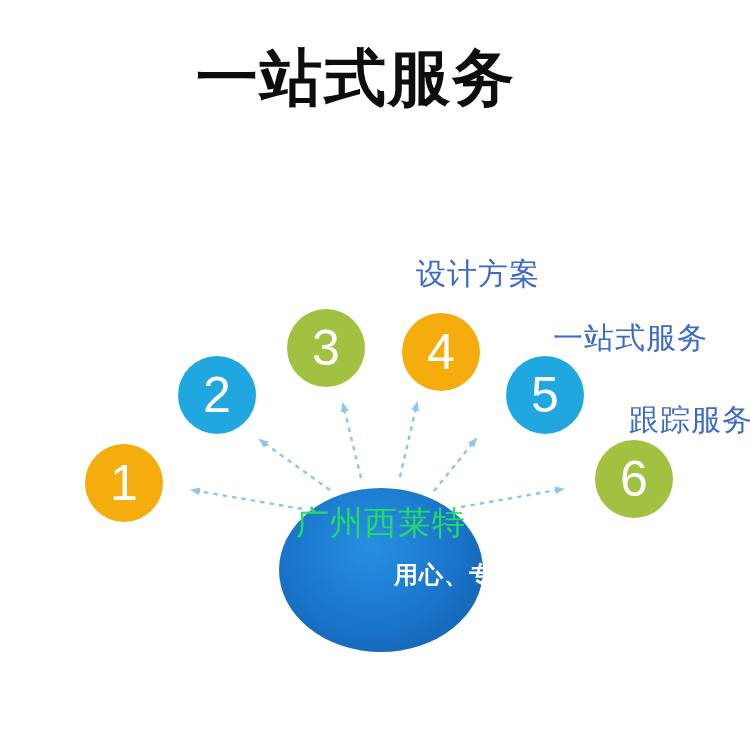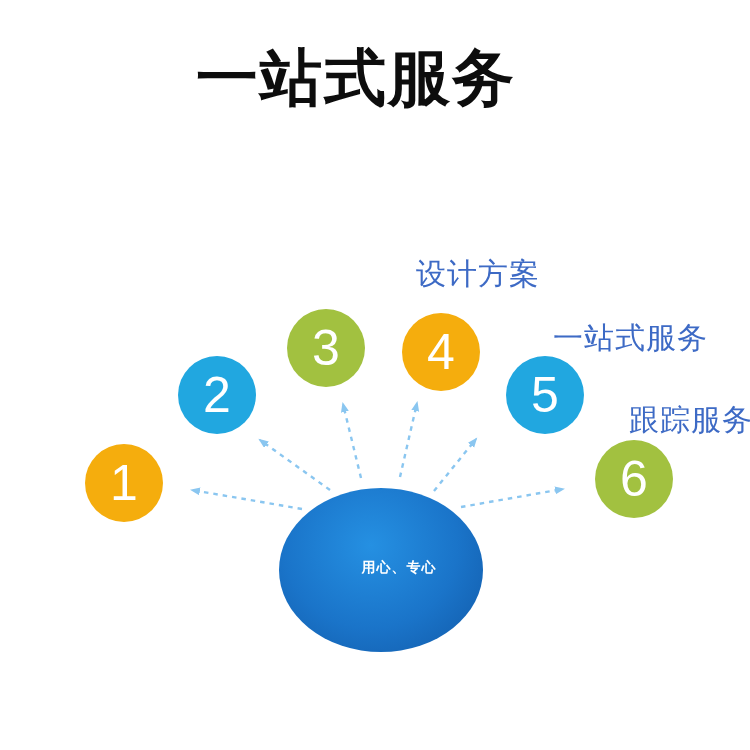--- a/index.html
+++ b/index.html
@@ -50,22 +50,22 @@
   .center-ellipse{
     position:absolute;left:279px;top:488px;width:204px;height:164px;z-index:2;
     border-radius:50%;
     background:radial-gradient(ellipse at 45% 35%, var(--ellipse_light) 0%, #1a74c9 55%, var(--ellipse_dark) 100%);
   }
   .brand{
     position:absolute;left:259px;top:501px;width:244px;z-index:3;text-align:center;
     font-size:33px;font-weight:400;color:var(--brand_green);white-space:nowrap;letter-spacing:1px;
   }
   .slogan1{
-    position:absolute;left:279px;top:559px;width:240px;z-index:3;text-align:center;
-    font-size:14px;font-weight:600;color:var(--slogan_white);letter-spacing:1px;
+    position:absolute;left:279px;top:559px;width:240px;z-index:3;text-align:right;
+    font-size:24px;font-weight:600;color:var(--slogan_white);letter-spacing:1px;
   }
   .slogan2{
     position:absolute;left:279px;top:581px;width:204px;z-index:3;text-align:center;
     font-size:18px;font-weight:600;color:var(--slogan_white);letter-spacing:0.5px;
   }
 </style>
 </head>
 <body>
 
 <div id="stage">
@@ -103,15 +103,16 @@
   </div>
   <div class="circle c-green pos-c6">
     <span>6</span>
   </div>
 
   <div class="step-label pos-l4">设计方案</div>
   <div class="step-label pos-l5">一站式服务</div>
   <div class="step-label pos-l6">跟踪服务</div>
 
   <div class="center-ellipse"></div>
+  <div class="brand">广州西莱特</div>
   <div class="slogan1">用心、专心</div>
 
 </div>
 
 </body></html>

